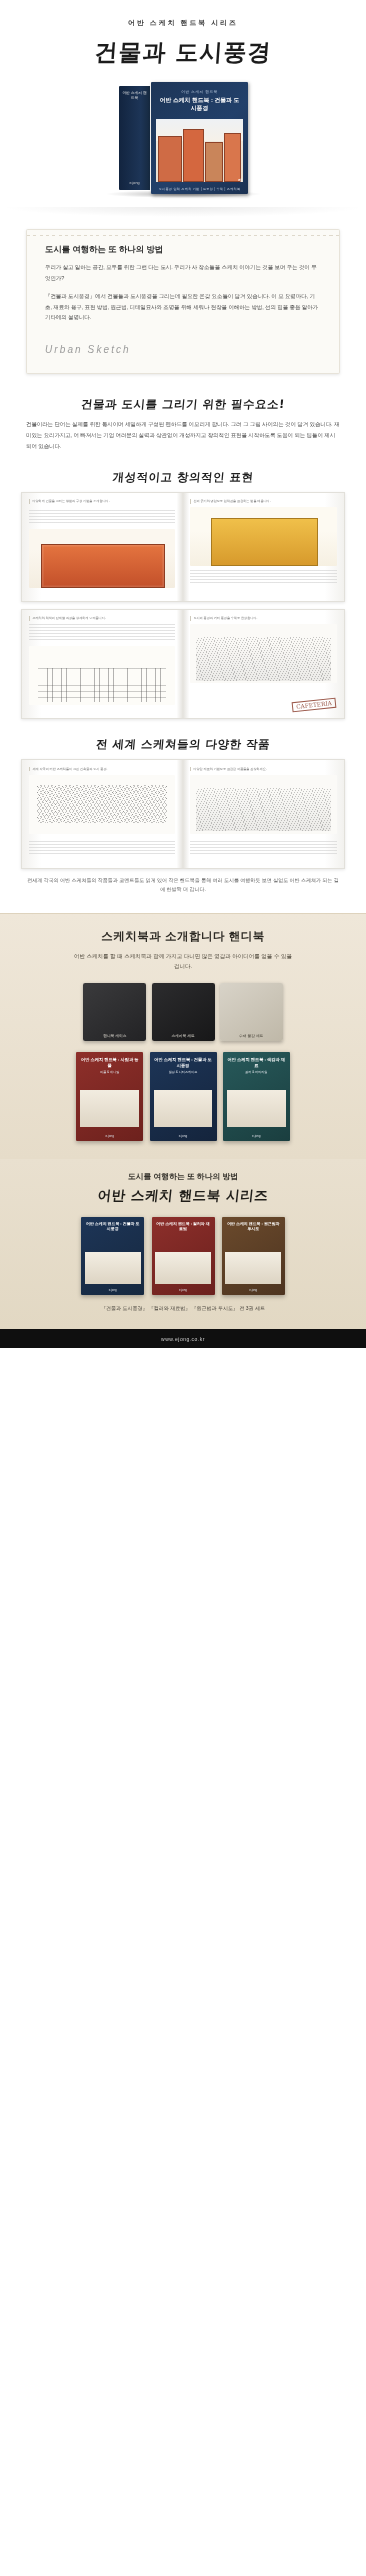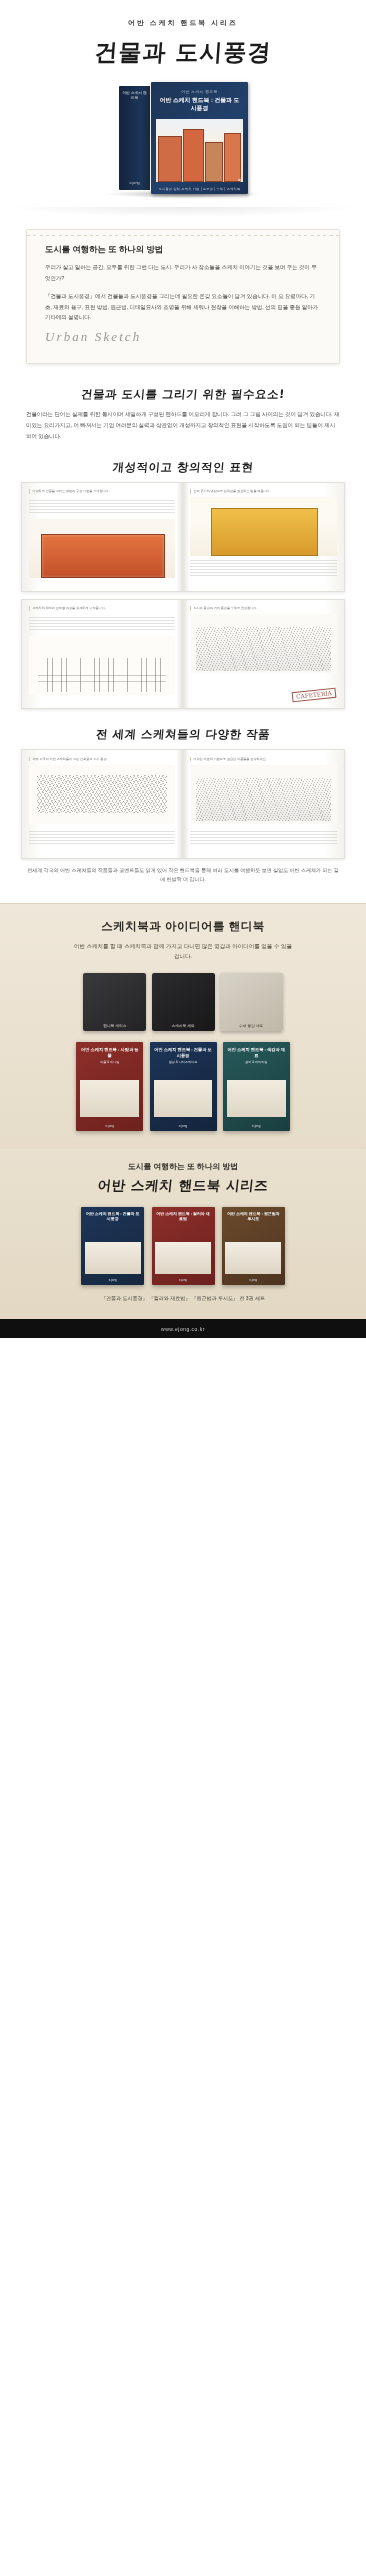--- a/index.html
+++ b/index.html
@@ -162,24 +162,24 @@
     color: #2f2f2f;
     margin-bottom: 7.3px;
   }
   .note-p {
     font-size: 5.5px;
     line-height: 1.95;
     color: #4a4a4a;
     letter-spacing: -0.1px;
   }
   .note-script {
-    margin-top: 6px;
-    font-family: Liberation Serif, serif;
+    margin-top: 21px;
+    font-family: Liberation Sans, sans-serif;
     font-style: italic;
-    font-size: 13px;
+    font-size: 10px;
     color: #9b9b9b;
     letter-spacing: 2.1px;
   }
 
   
   .sec-head {
     text-align: center;
     font-size: 11.5px;
     font-weight: 700;
     color: #1f1f1f;
@@ -523,21 +523,21 @@
         <div class="sp-cap">다양한 재료와 기법으로 표현한 작품들을 감상하세요.</div>
         <div class="sp-sketch sk-mono"></div>
         <div class="sp-lines" style="margin-top:4.2px"></div>
       </div>
     </div>
 
     <div class="caption">전세계 각국의 어반 스케쳐들의 작품들과 코멘트들도 읽게 있어 작은 핸드북을 통해 여러 도시를 여행하듯 보면 실없도 어반 스케쳐가 되는 길에 한발짝 더 갑니다.</div>
   </div>
 
   <div class="beige">
-    <h2>스케치북과 아이디어를 핸디북</h2>
+    <h2>스케치북과 소개합니다 핸디북</h2>
     <p>어반 스케치를 할 때 스케치북과 함께 가지고 다니면 많은 영감과 아이디어를 얻을 수 있을 겁니다.</p>
 
     <div class="handy-row">
       <div class="handy-item hi-dark">
         <div class="hi-label">핸디북 케이스</div>
       </div>
       <div class="handy-item hi-black">
         <div class="hi-label">스케치북 세트</div>
       </div>
       <div class="handy-item hi-paint">

